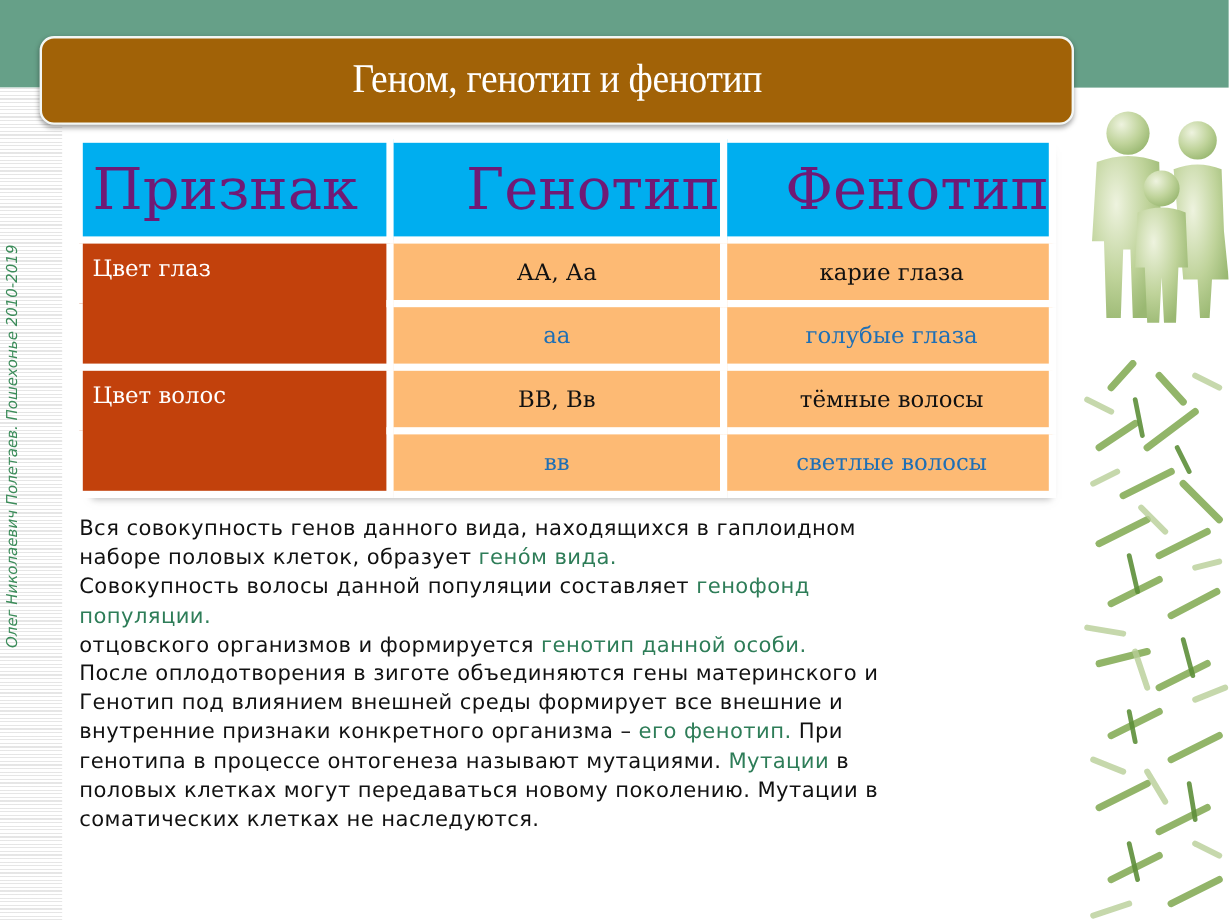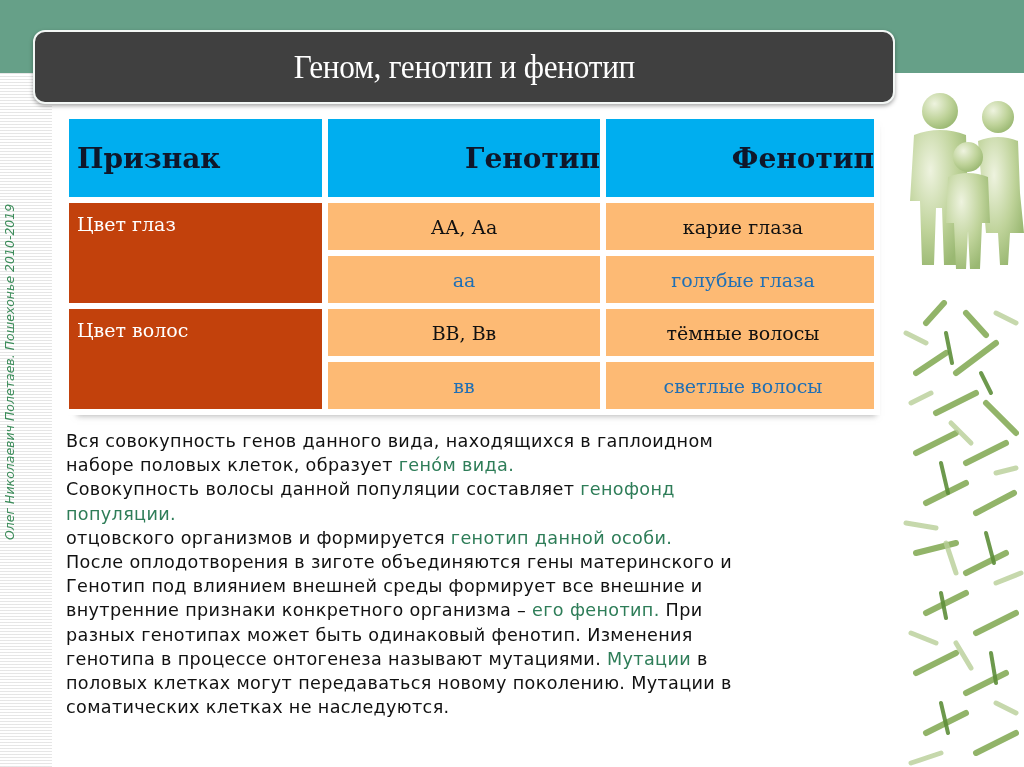--- a/index.html
+++ b/index.html
@@ -25,21 +25,21 @@
       position: absolute; left: 2px; top: 540px;
       transform-origin: left top;
       transform: rotate(-90deg);
       white-space: nowrap;
       font-style: italic; font-size: 12.5px; color: #3c8c5a;
       font-family: "DejaVu Sans", sans-serif;
       width: 320px;
     }
     .title-box {
       position: absolute; left: 33px; top: 30px; width: 858px; height: 70px;
-      background: #404040;
+      background: #a16207;
       border: 2px solid #f3f7f5;
       border-radius: 12px;
       box-shadow: 0 2px 4px rgba(0,0,0,0.35);
       display: flex; align-items: center; justify-content: center;
     }
     .title-text {
       color: #ffffff; font-family: "Liberation Serif", serif;
       font-size: 34px; letter-spacing: -0.3px;
       transform: scaleX(0.92);
     }
@@ -51,21 +51,21 @@
     table.traits {
       border-collapse: collapse; width: 799px; height: 289px;
       table-layout: fixed;
     }
     table.traits td, table.traits th {
       border: 6px solid #ffffff; padding: 0;
       font-family: "DejaVu Serif", serif;
     }
     table.traits { margin: -6px 0 0 -6px; width: 811px; height: 301px; }
     .hdr {
-      background: #00aeef; color: #0f172a; font-size: 28px; font-weight: bold;
+      background: #00aeef; color: #701a75; font-size: 48px; font-weight: normal;
       height: 78px;
     }
     .hdr.left { text-align: left; padding-left: 8px; }
     .hdr.center { text-align: right; }
     .trait {
       background: #c2410c; color: #ffffff; font-size: 19px;
       vertical-align: top; text-align: left; padding: 10px 0 0 8px !important;
     }
     .cell {
       background: #fdba74; font-size: 19px; height: 47px;
@@ -136,21 +136,20 @@
 
 <div class="body-text">
   <span class="line">Вся совокупность генов данного вида, находящихся в гаплоидном</span>
   <span class="line"><span>наборе половых клеток, образует </span><span class="hl">гено́м вида.</span></span>
   <span class="line"><span>Совокупность волосы данной популяции составляет </span><span class="hl">генофонд</span></span>
   <span class="line hl">популяции.</span>
   <span class="line"><span>отцовского организмов и формируется </span><span class="hl">генотип данной особи.</span></span>
   <span class="line">После оплодотворения в зиготе объединяются гены материнского и</span>
   <span class="line">Генотип под влиянием внешней среды формирует все внешние и</span>
   <span class="line"><span>внутренние признаки конкретного организма – </span><span class="hl">его фенотип.</span><span> При</span></span>
-  <span class="line">разных генотипах может быть одинаковый фенотип. Изменения</span>
   <span class="line"><span>генотипа в процессе онтогенеза называют мутациями. </span><span class="hl">Мутации</span><span> в</span></span>
   <span class="line">половых клетках могут передаваться новому поколению. Мутации в</span>
   <span class="line">соматических клетках не наследуются.</span>
 </div>
 
 <div class="deco">
   <svg width="128" height="694" viewBox="0 0 128 694">
     <defs>
       <radialGradient id="fig" cx="35%" cy="30%" r="75%">
         <stop offset="0%" stop-color="#eef3df"></stop>

